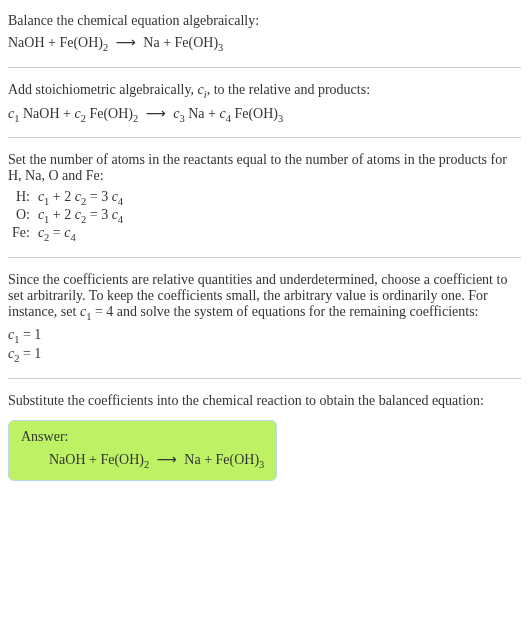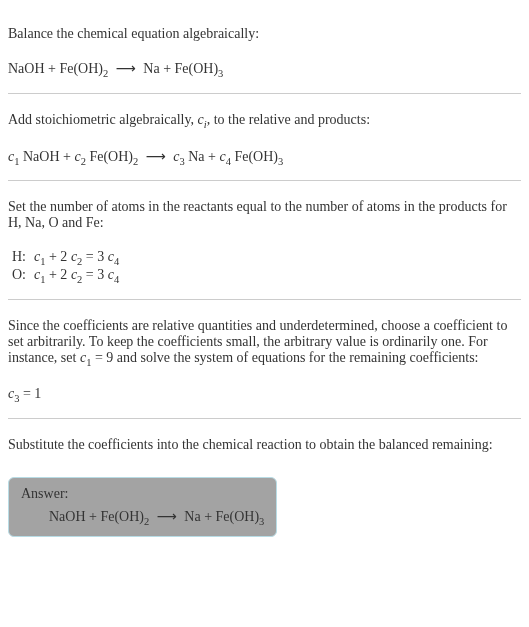--- a/index.html
+++ b/index.html
@@ -10,21 +10,21 @@
       padding: 8px;
       width: 513px;
       background: #fff;
     }
     hr {
       border: none;
       border-top: 1px solid #ccc;
       margin: 14px 0;
     }
     .section {
-      margin: 18px 0;
+      margin: 5px 0;
     }
     .equation {
       margin: 4px 0;
     }
     .sub {
       vertical-align: sub;
       font-size: 0.75em;
     }
     .ital {
       font-style: italic;
@@ -48,21 +48,21 @@
     }
     .atoms-cell-eq {
       display: table-cell;
       text-align: left;
     }
     .coef-line {
       margin: 2px 0;
     }
     .answer-box {
       display: inline-block;
-      background: #a3a3a3;
+      background: #bef264;
       border: 1px solid #b8dce5;
       border-radius: 6px;
       padding: 8px 12px 10px 12px;
       margin-top: 6px;
     }
     .answer-label {
       margin-bottom: 6px;
     }
     .answer-eq {
       padding-left: 28px;
@@ -107,36 +107,43 @@
     <div class="atoms-cell-eq">
       <span class="ital">c</span><span class="sub">1</span><span> + 2 </span><span class="ital">c</span><span class="sub">2</span><span> = 3 </span><span class="ital">c</span><span class="sub">4</span>
     </div>
   </div>
   <div class="atoms-row">
     <div class="atoms-cell-label">O:</div>
     <div class="atoms-cell-eq">
       <span class="ital">c</span><span class="sub">1</span><span> + 2 </span><span class="ital">c</span><span class="sub">2</span><span> = 3 </span><span class="ital">c</span><span class="sub">4</span>
     </div>
   </div>
+  <div class="atoms-row">
+    <div class="atoms-cell-label">Fe:</div>
+    <div class="atoms-cell-eq">
+      <span class="ital">c</span><span class="sub">2</span><span> = </span><span class="ital">c</span><span class="sub">4</span>
+    </div>
+  </div>
 </div>
 
 <hr>
 
 <div class="section">
-  <span>Since the coefficients are relative quantities and underdetermined, choose a coefficient to set arbitrarily. To keep the coefficients small, the arbitrary value is ordinarily one. For instance, set </span><span class="ital">c</span><span class="sub">1</span><span> = 9 and solve the system of equations for the remaining coefficients:</span>
+  <span>Since the coefficients are relative quantities and underdetermined, choose a coefficient to set arbitrarily. To keep the coefficients small, the arbitrary value is ordinarily one. For instance, set </span><span class="ital">c</span><span class="sub">1</span><span> = 4 and solve the system of equations for the remaining coefficients:</span>
 </div>
 
 <div>
-  <div class="coef-line"><span class="ital">c</span><span class="sub">3</span><span> = 1</span></div>
+  <div class="coef-line"><span class="ital">c</span><span class="sub">1</span><span> = 1</span></div>
+  <div class="coef-line"><span class="ital">c</span><span class="sub">2</span><span> = 1</span></div>
 </div>
 
 <hr>
 
 <div class="section">
-  <span>Substitute the coefficients into the chemical reaction to obtain the balanced remaining:</span>
+  <span>Substitute the coefficients into the chemical reaction to obtain the balanced equation:</span>
 </div>
 
 <div class="answer-box">
   <div class="answer-label">Answer:</div>
   <div class="answer-eq">
     <span>NaOH</span><span> + </span><span>Fe(OH)</span><span class="sub">2</span>
     <span class="arrow">⟶</span>
     <span>Na</span><span> + </span><span>Fe(OH)</span><span class="sub">3</span>
   </div>
 </div>

